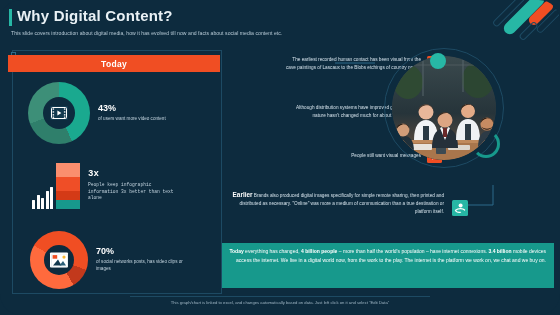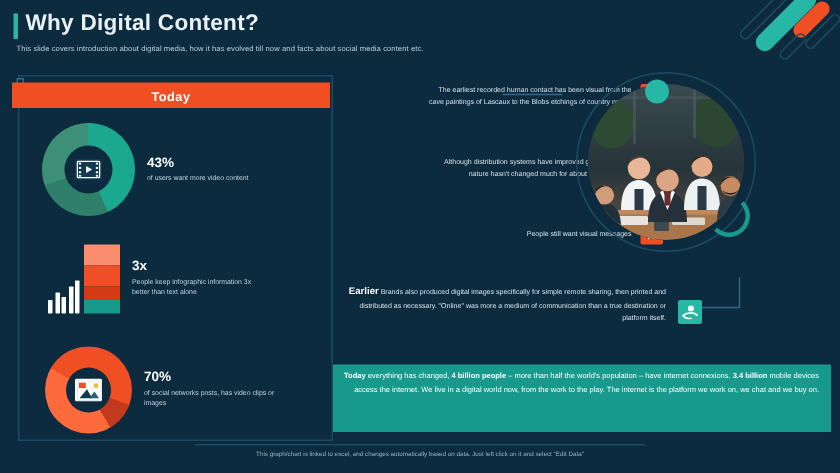--- a/index.html
+++ b/index.html
@@ -7,20 +7,21 @@
     width: 560px; height: 315px;
     background: #0d2b3e;
     font-family: "Liberation Sans", sans-serif;
     overflow: hidden;
   }
   #slide {
     position: relative;
     width: 560px; height: 315px;
     background: #0d2b3e;
     overflow: hidden;
+    border-radius: 21px;
   }
 
   
   .deco { position: absolute; top: 0; right: 0; width: 90px; height: 50px; overflow: hidden; pointer-events: none; }
   .deco span { position: absolute; border-radius: 6px; transform: rotate(45deg); transform-origin: center; }
   .bar-teal  { width: 12px; height: 52px; background: #27b7a5; top: -12px; right: 30px; }
   .bar-orange{ width: 10px; height: 30px; background: #f04e23; top: -2px;  right: 14px; }
   .bar-ol1 { width: 7px; height: 46px; border: 1.1px solid #1d4a63; background: transparent; top: -14px; right: 46px; border-radius: 5px; }
   .bar-ol2 { width: 7px; height: 30px; border: 1.1px solid #1d4a63; background: transparent; top: 6px;  right: 8px;  border-radius: 5px; }
   .bar-ol3 { width: 7px; height: 22px; border: 1.1px solid #1d4a63; background: transparent; top: 20px; right: 28px; border-radius: 5px; }
@@ -142,21 +143,21 @@
           <polygon points="6.4,3.6 10.4,6 6.4,8.4" fill="#ffffff"></polygon>
         </svg>
       </div>
     </div>
     <div class="stat-text">
       <div class="stat-value">43%</div>
       <div class="stat-desc">of users want more video content</div>
     </div>
   </div>
 
-  <div class="stat" style="left:32px; top:163px;">
+  <div class="stat" style="left:32px; top:163px;font-family:Liberation Mono, monospace;">
     <div class="barstat">
       <div class="barchart-icon">
         <i style="height:9px"></i>
           <i style="height:14px"></i>
           <i style="height:11px"></i>
           <i style="height:18px"></i>
           <i style="height:22px"></i>
       </div>
       <div class="stacked">
         <i style="height:14px; background:#fa8e6e;"></i>

